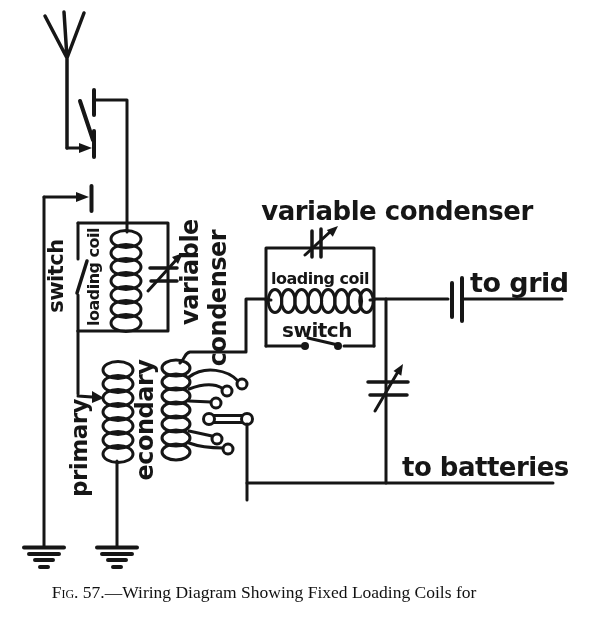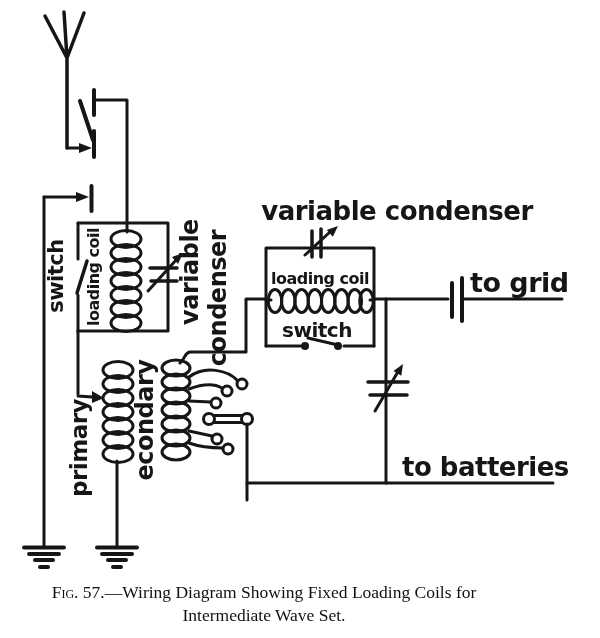--- a/index.html
+++ b/index.html
@@ -161,15 +161,14 @@
   <text class="hand" x="320" y="284" font-size="16" text-anchor="middle">loading coil</text>
   <text class="hand" x="317" y="337" font-size="20" text-anchor="middle">switch</text>
   <text class="hand" x="470" y="292" font-size="27">to grid</text>
   <text class="hand" x="87" y="448" font-size="23" text-anchor="middle" transform="rotate(-90 87 448)">primary</text>
   <text class="hand" x="153" y="420" font-size="24" text-anchor="middle" transform="rotate(-90 153 420)">econdary</text>
   <text class="hand" x="402" y="476" font-size="26">to batteries</text>
 </svg>
 
 <div class="caption">
   <div><span class="sc">Fig.</span> <span>57.—Wiring Diagram Showing Fixed Loading Coils for</span></div>
-  <div>Intermediate Wave Set.</div>
 </div>
 </div>
 
 </body></html>

